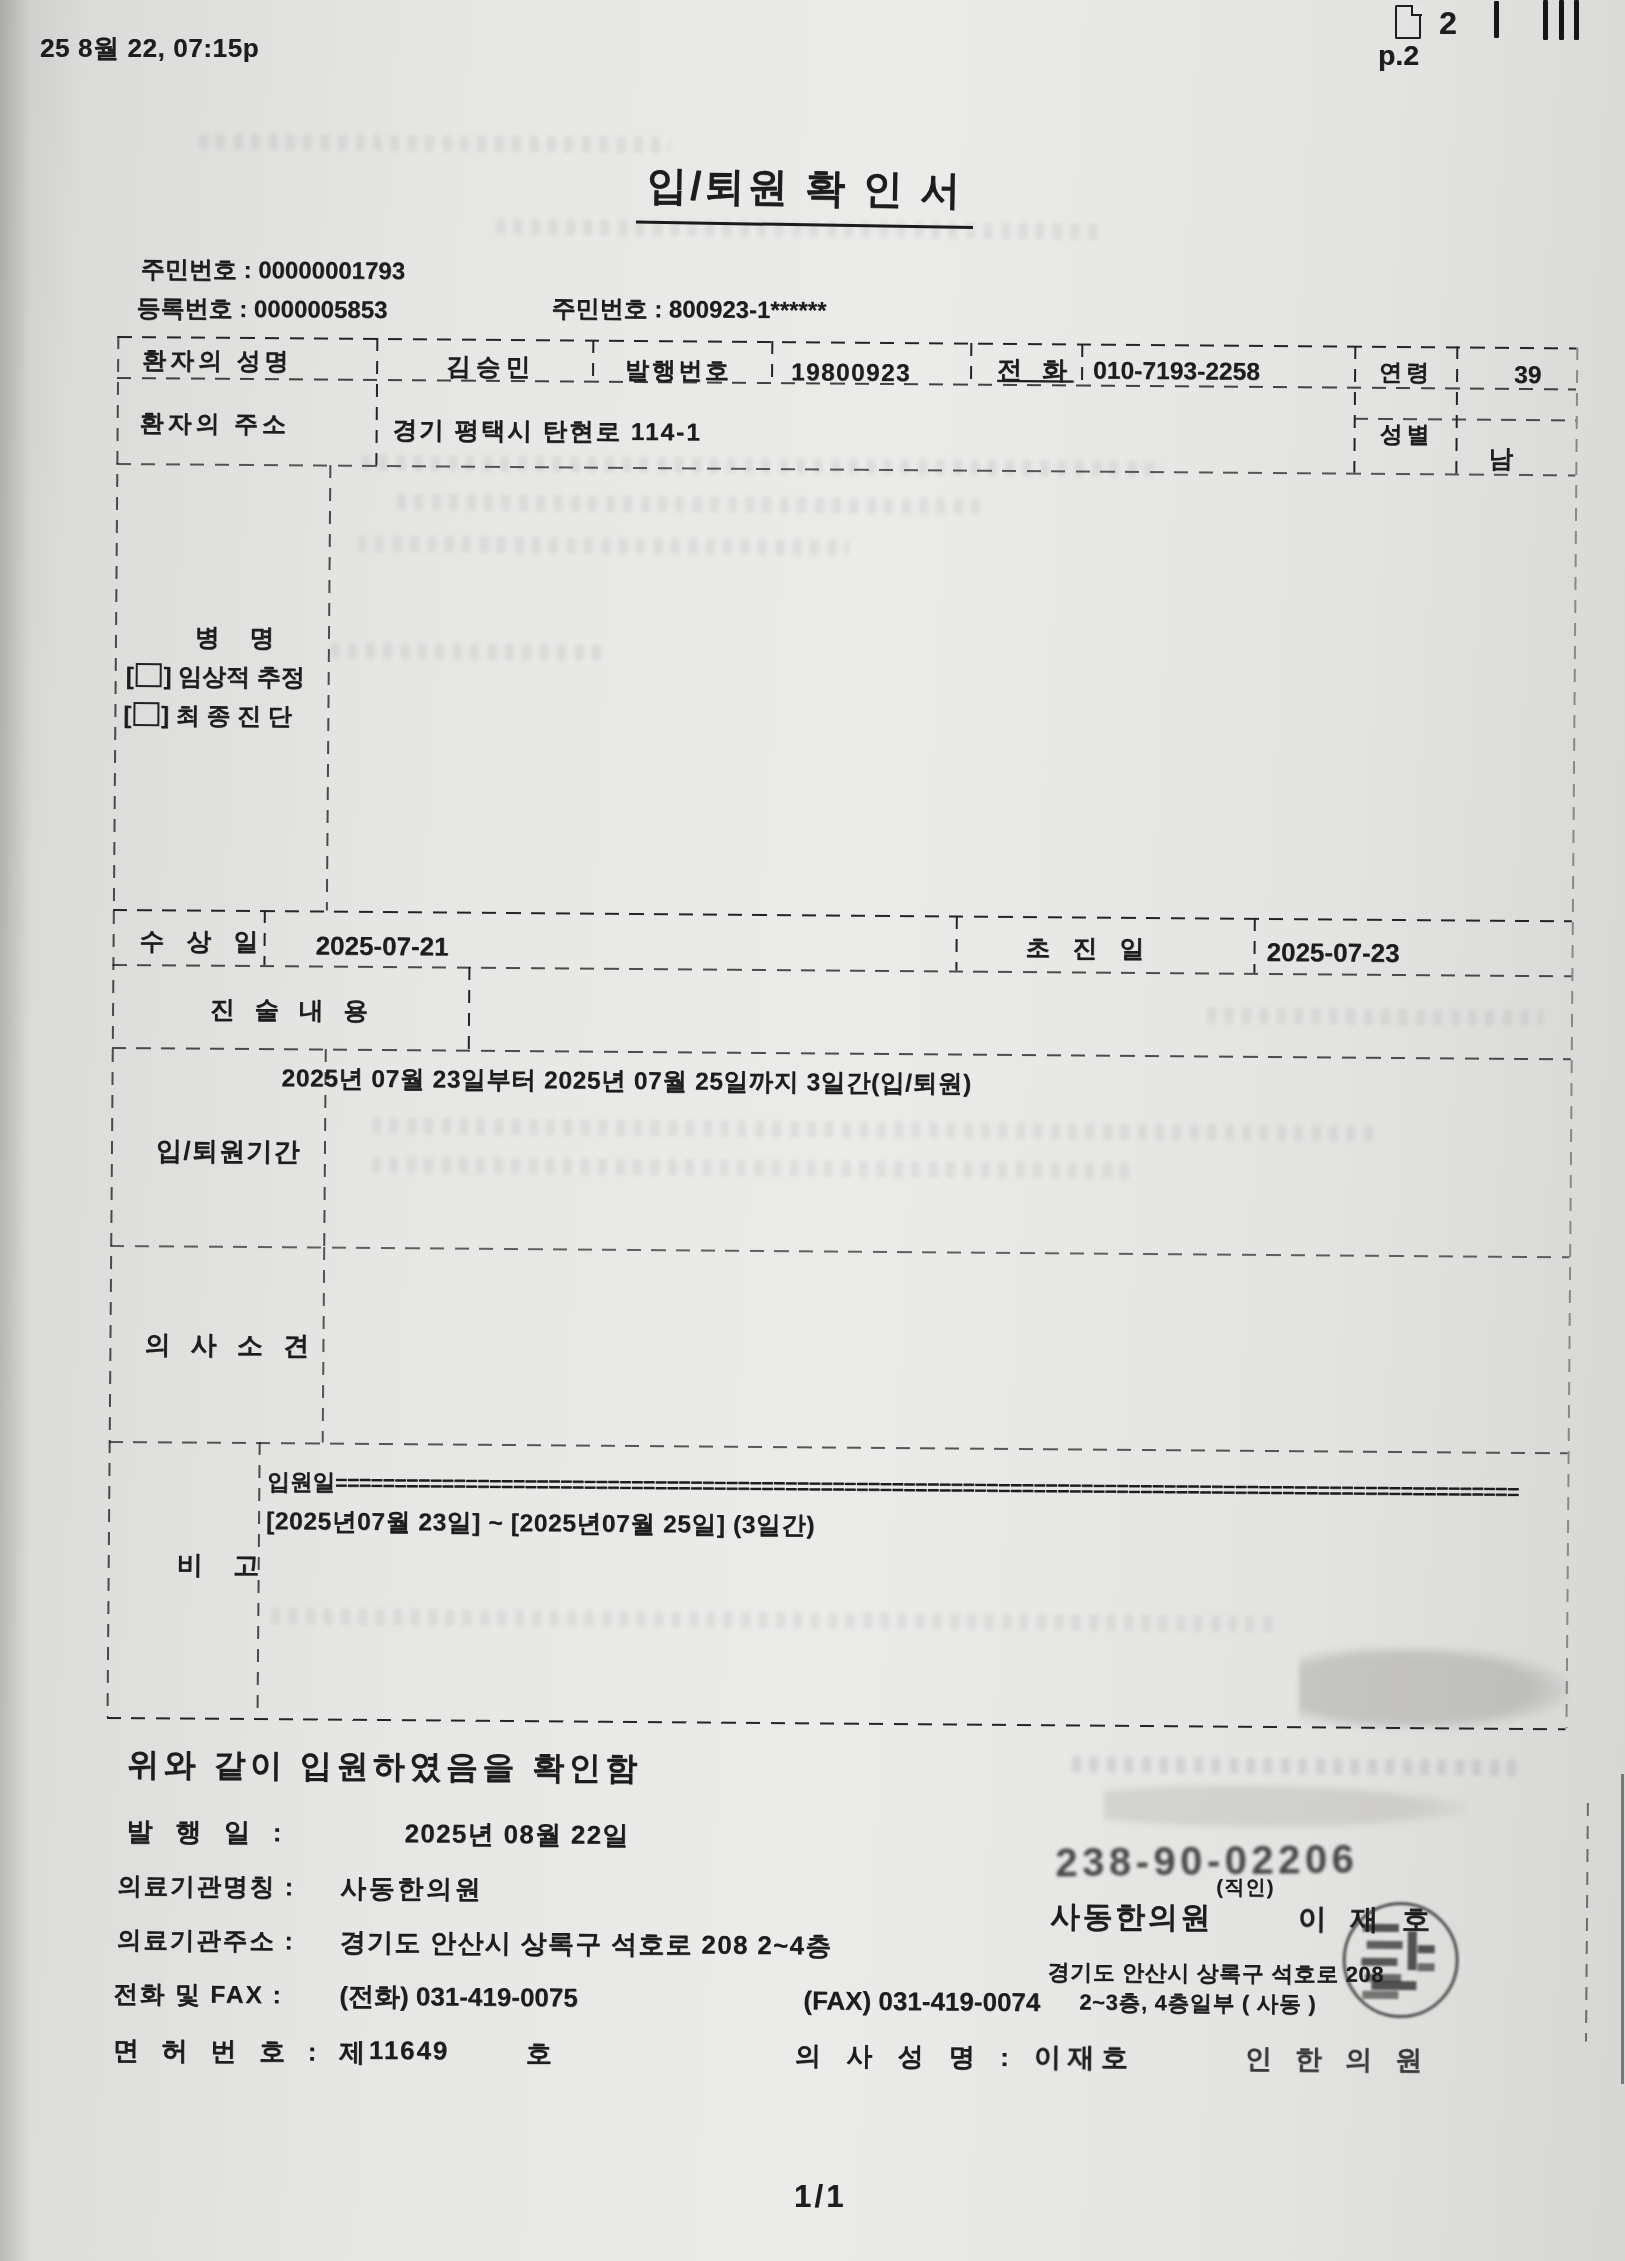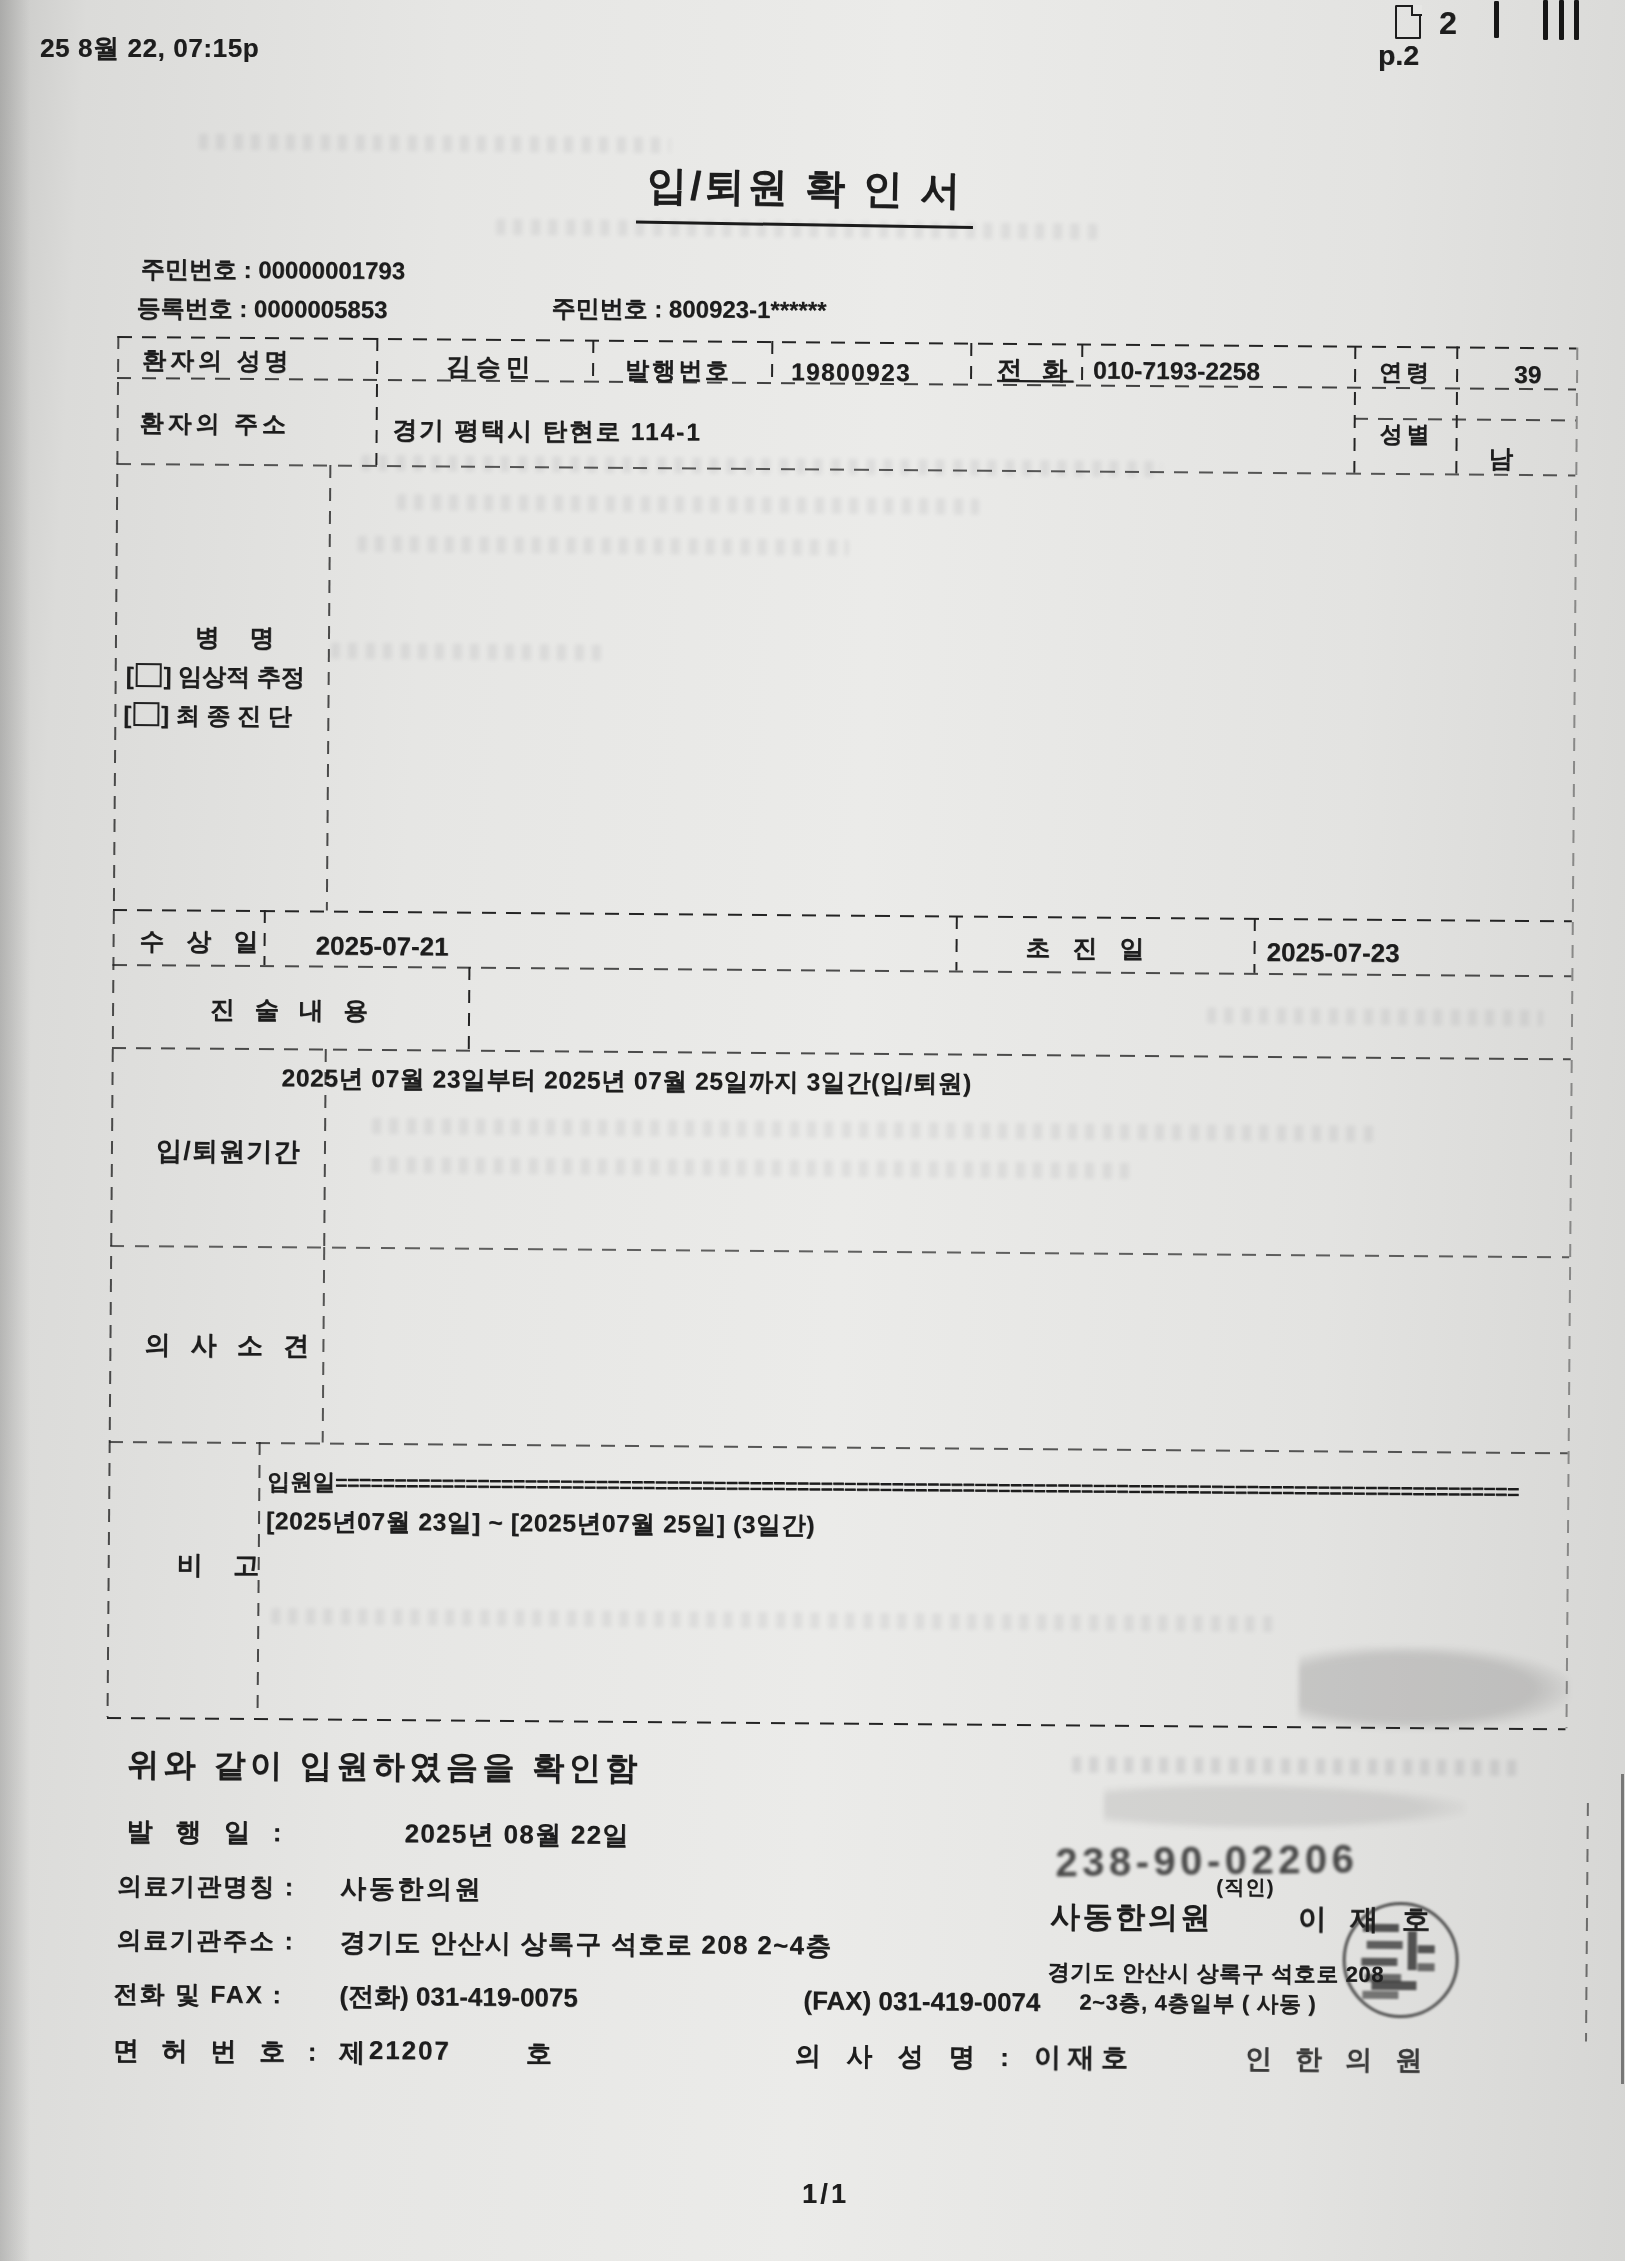--- a/index.html
+++ b/index.html
@@ -35,21 +35,21 @@
 <div class="edgeR"></div>
 
 <div class="abs ink" style="left:40px;top:31px;font-size:26px;letter-spacing:0.6px;">25 8월 22, 07:15p</div>
 <div class="pgicon" style="left:1395px;top:5.2px;"></div>
 <div class="abs ink" style="left:1439px;top:5.2px;font-size:32px;">2</div>
 <div class="bar" style="left:1494px;top:1.3px;height:37px;"></div>
 <div class="bar" style="left:1543px;top:0px;height:40px;"></div>
 <div class="bar" style="left:1559px;top:0px;height:40px;"></div>
 <div class="bar" style="left:1574px;top:0px;height:40px;"></div>
 <div class="abs ink" style="left:1378px;top:39px;font-size:28.4px;">p.2</div>
-<div class="abs ink" style="left:794px;top:2179px;font-size:27px;letter-spacing:3.2px;margin-left:8px;">1/1</div>
+<div class="abs ink" style="left:794px;top:2179px;font-size:31px;letter-spacing:3.2px;">1/1</div>
 
 <div class="tilt">
 
   <div class="smudge" style="left:200px;top:132px;width:472px;"></div>
   <div class="smudge" style="left:498px;top:215px;width:601px;"></div>
   <div class="smudge" style="left:365px;top:452px;width:801px;"></div>
   <div class="smudge" style="left:401px;top:491px;width:582px;"></div>
   <div class="smudge" style="left:362px;top:533px;width:491px;"></div>
   <div class="smudge" style="left:336px;top:640px;width:271px;"></div>
   <div class="smudge" style="left:1215px;top:998px;width:336px;"></div>
@@ -155,21 +155,21 @@
   <div class="abs ink" style="left:355px;top:1868px;font-size:26px;letter-spacing:2.6px;">사동한의원</div>
 
   <div class="abs ink" style="left:132px;top:1922px;font-size:24.6px;letter-spacing:1.9px;">의료기관주소 :</div>
   <div class="abs ink" style="left:355px;top:1922px;font-size:26px;letter-spacing:1.3px;">경기도 안산시 상록구 석호로 208 2~4층</div>
 
   <div class="abs ink" style="left:129px;top:1976px;font-size:24.6px;letter-spacing:1.9px;">전화 및 FAX :</div>
   <div class="abs ink" style="left:355px;top:1976px;font-size:26px;">(전화) 031-419-0075</div>
   <div class="abs ink" style="left:819px;top:1979px;font-size:26px;">(FAX) 031-419-0074</div>
 
   <div class="abs ink wspace" style="left:129px;top:2032px;font-size:26px;letter-spacing:2.6px;">면 허 번 호 : 제</div>
-  <div class="abs ink" style="left:385px;top:2032px;font-size:26px;letter-spacing:1.9px;">21207</div>
+  <div class="abs ink" style="left:385px;top:2032px;font-size:26px;letter-spacing:1.9px;">11649</div>
   <div class="abs ink" style="left:542px;top:2032px;font-size:26px;">호</div>
   <div class="abs ink wspace" style="left:811px;top:2032px;font-size:26px;letter-spacing:3.9px;">의 사 성 명 :</div>
   <div class="abs ink" style="left:1050px;top:2031px;font-size:27px;letter-spacing:6.5px;filter:blur(0.6px);">이재호</div>
   <div class="abs ink" style="left:1261px;top:2031px;font-size:27px;letter-spacing:7.8px;opacity:.85;filter:blur(0.4px);">인 한 의 원</div>
 
   <div class="abs bizno" style="left:1070px;top:1829px;">238-90-02206</div>
   <div class="abs ink" style="left:1065px;top:1888px;font-size:30px;font-weight:800;letter-spacing:2.6px;">사동한의원</div>
   <div class="abs ink" style="left:1231px;top:1864px;font-size:20px;letter-spacing:1.3px;">(직인)</div>
   <div class="abs ink" style="left:1313px;top:1890px;font-size:28.4px;letter-spacing:7.8px;filter:blur(0.3px);">이 재 호</div>
   <div class="abs ink" style="left:1063px;top:1949px;font-size:22px;letter-spacing:0.6px;">경기도 안산시 상록구 석호로 208</div>

